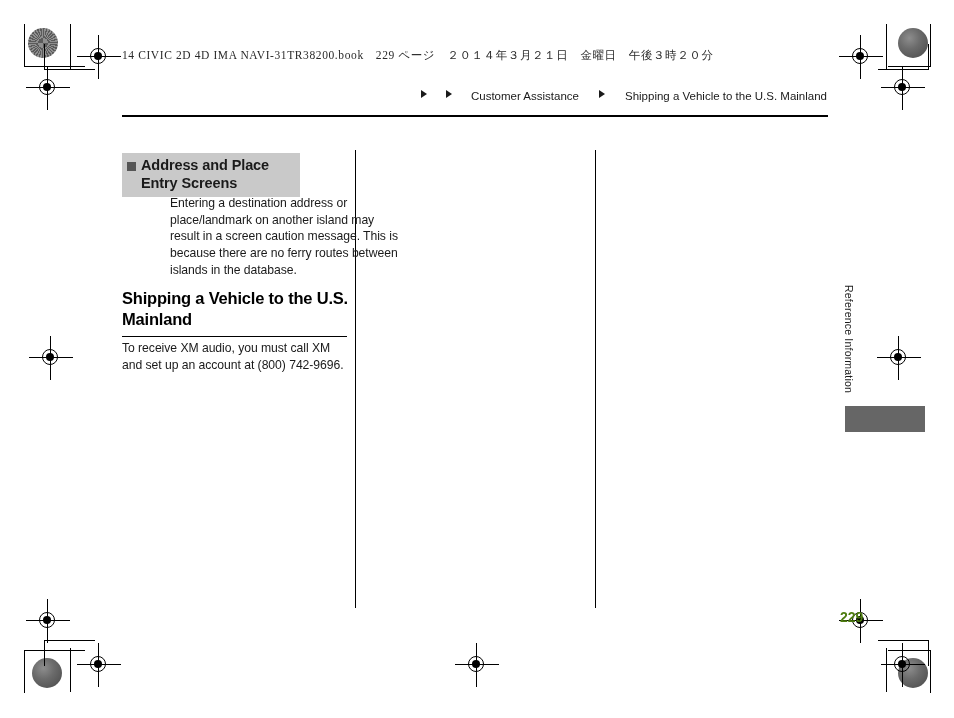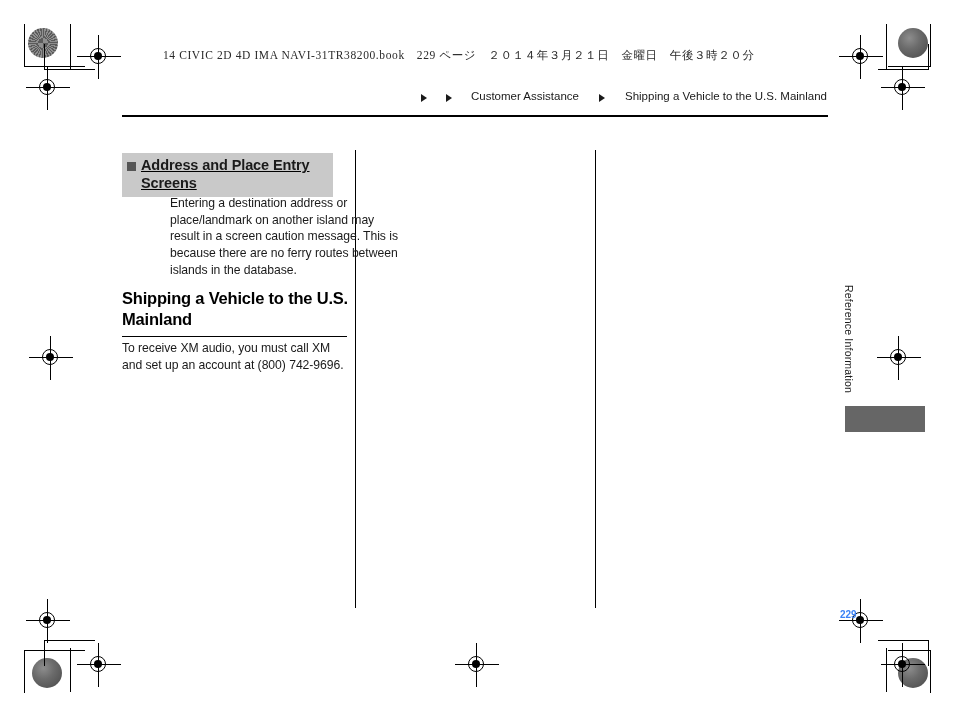--- a/index.html
+++ b/index.html
@@ -77,31 +77,30 @@
   
   .book-line {
     position: absolute;
     left: 122px;
     top: 48px;
     font-family: "Liberation Serif", serif;
     font-size: 11.5px;
     letter-spacing: 0.6px;
     white-space: nowrap;
     color: #2a2a2a;
-    margin-left: 41px;
   }
 
   .breadcrumb {
     position: absolute;
     right: 127px;
     top: 90px;
     font-size: 11.5px;
     white-space: nowrap;
     display: flex;
-    align-items: flex-end;
+    align-items: flex-start;
     gap: 17px;
     color: #1a1a1a;
   }
   .tri {
     display: inline-block;
     width: 0; height: 0;
     border-left: 6px solid #1a1a1a;
     border-top: 4.5px solid transparent;
     border-bottom: 4.5px solid transparent;
     margin: 0 2px 0 0;
@@ -127,25 +126,24 @@
     background: #000;
   }
   .col-div.a { left: 355px; }
   .col-div.b { left: 595px; }
 
   
   .sidehead {
     position: absolute;
     left: 122px;
     top: 153px;
-    width: 211px;
+    width: 178px;
     background: #c9c9c9;
     padding: 4px 0 5px 0;
     box-sizing: border-box;
-    text-decoration: underline;
   }
   .sidehead-inner {
     display: flex;
     align-items: flex-start;
     padding: 0 6px 0 5px;
   }
   .sq {
     width: 9px; height: 9px;
     background: #555;
     flex: 0 0 auto;
@@ -208,23 +206,23 @@
     left: 845px;
     top: 406px;
     width: 80px;
     height: 26px;
     background: #666666;
   }
   .page-num {
     position: absolute;
     left: 840px;
     top: 609px;
-    font-size: 10px;
+    font-size: 14px;
     font-weight: 700;
-    color: #3b82f6;
+    color: #4d7c0f;
   }
 </style>
 </head>
 <body>
 
 <div class="dotblob textured" style="left:28px; top:28px;"></div>
 <div class="corner-rule" style="left:24px; top:24px; width:60px; height:42px; border-left-width:1px; border-bottom-width:1px;"></div>
 <div class="corner-rule" style="left:44px; top:44px; width:50px; height:25px; border-left-width:1px; border-bottom-width:1px;"></div>
 <div class="mark-line" style="left:70px; top:24px; width:1px; height:46px;"></div>
 <div class="reg" style="left:35px; top:75px;">

